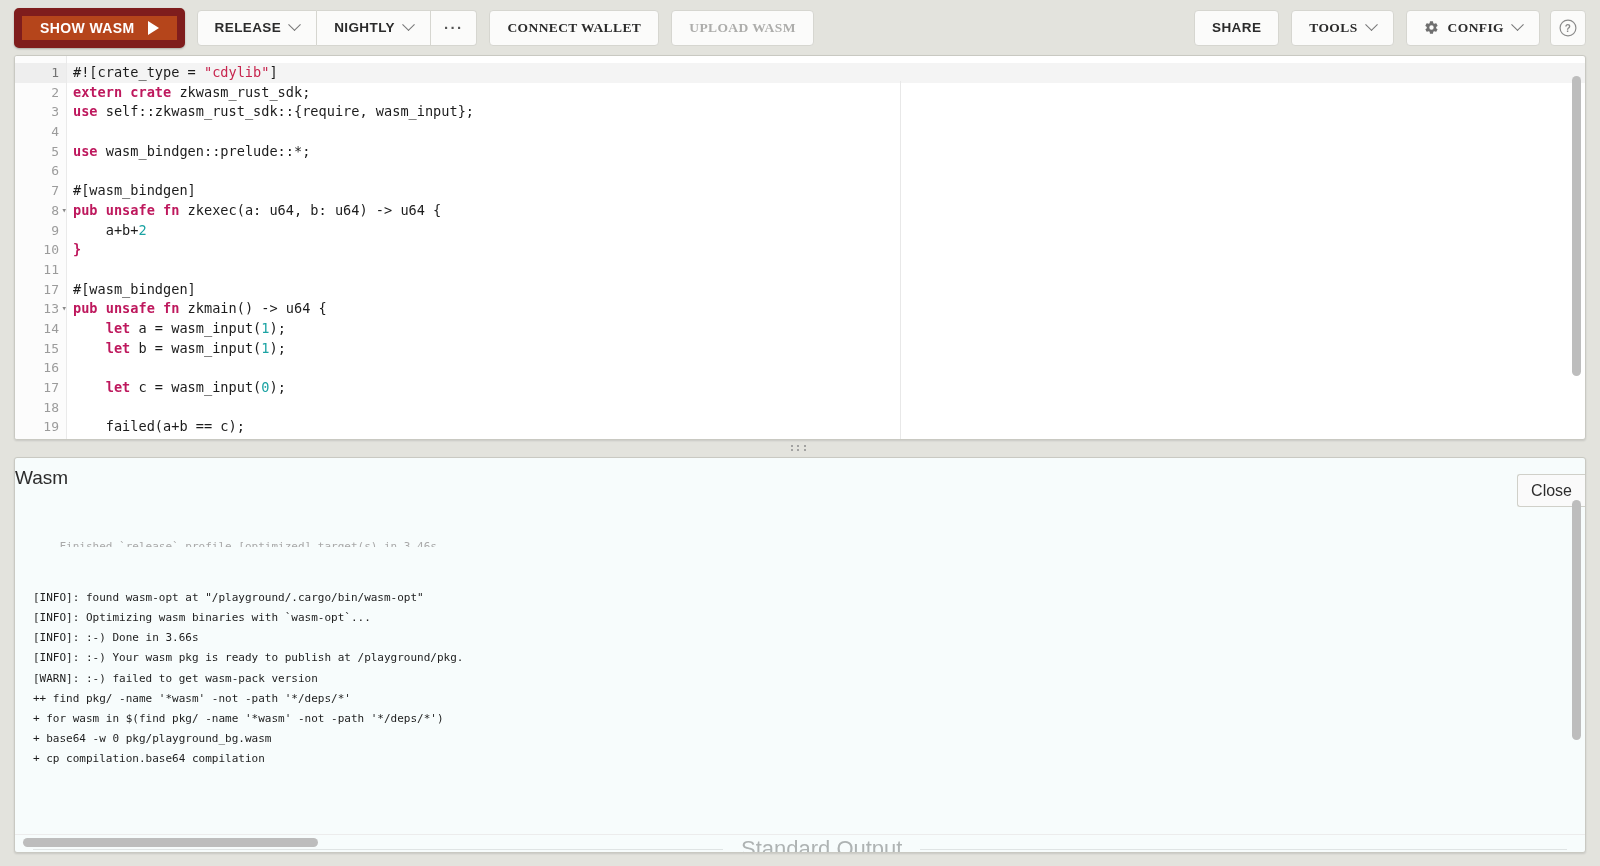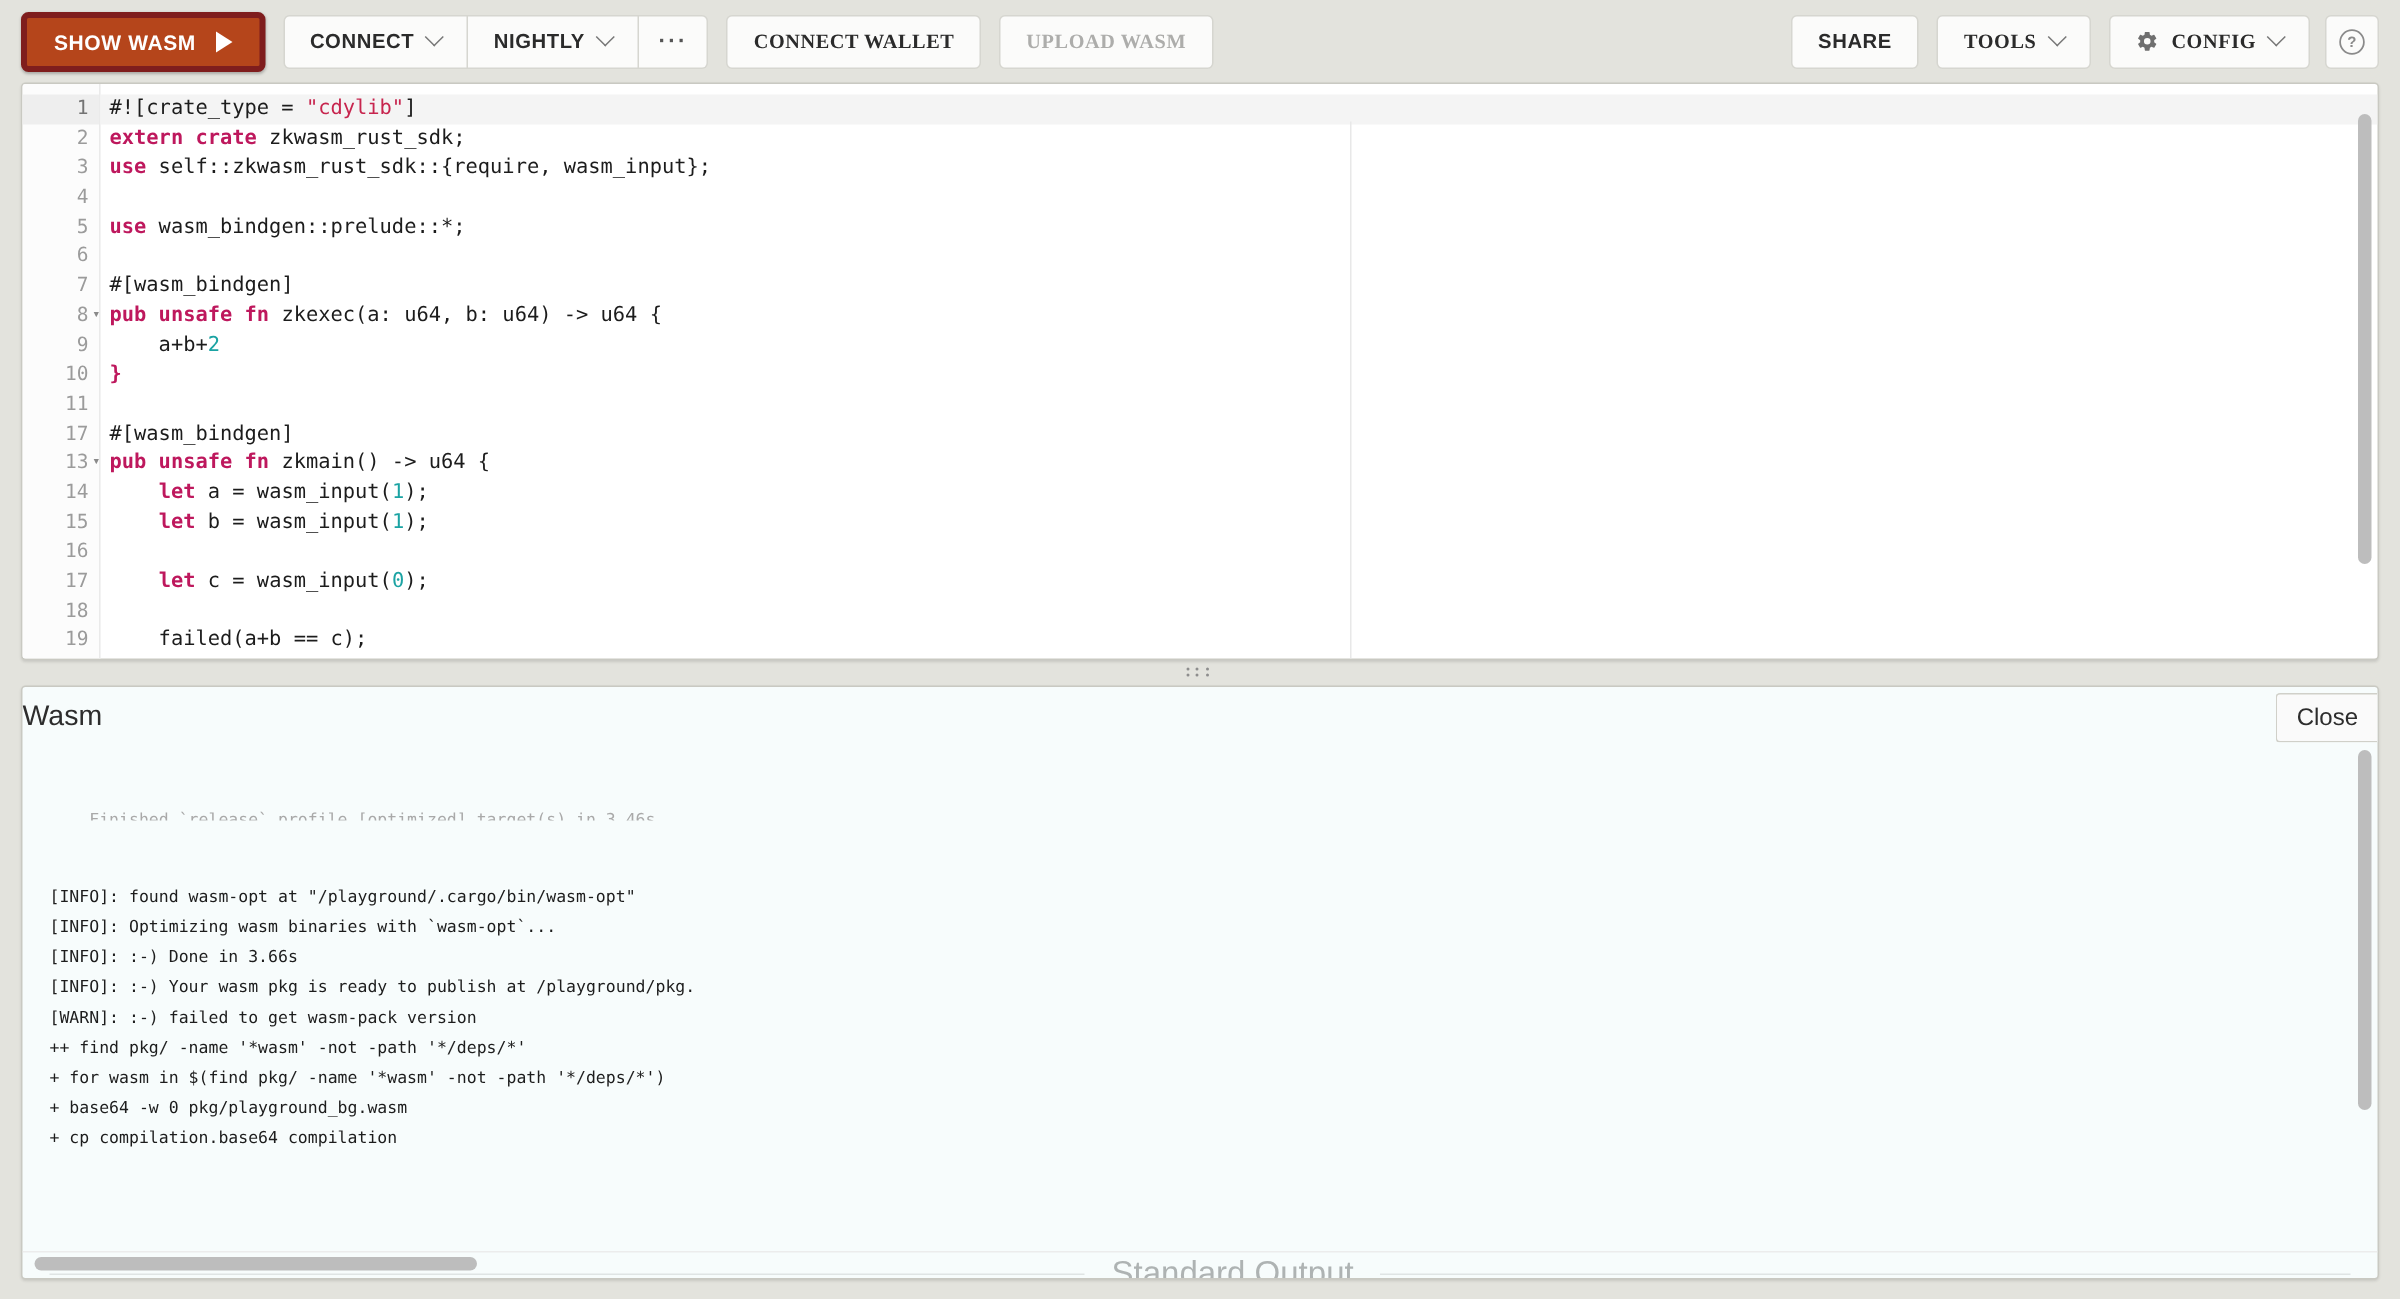--- a/index.html
+++ b/index.html
@@ -35,21 +35,21 @@
     display: inline-flex;
     align-items: center;
     justify-content: center;
     gap: 9px;
     cursor: pointer;
     white-space: nowrap;
   }
 
   .btn-run {
     background: #b5451b;
-    border: 4px solid #7f1d1d;
+    border: 8px solid #7f1d1d;
     color: #fff;
     height: 40px;
     padding: 0 18px;
     border-radius: 5px;
     font-size: 14px;
     box-shadow: 0 1px 2px rgba(0,0,0,.25);
   }
   .btn-run .tri {
     width: 0; height: 0;
     border-left: 11px solid #fff;
@@ -199,21 +199,21 @@
     display: flex;
     align-items: center;
   }
   .out-title {
     font-family: "Liberation Sans", sans-serif;
     font-size: 19px;
     color: #2d2d2d;
   }
   .btn-close {
     position: absolute;
-    right: 0; top: 4px;
+    right: 0; top: 16px;
     height: 33px;
     padding: 0 13px;
     background: #fafafa;
     border: 1px solid #d0d0c9;
     border-right: none;
     border-radius: 3px 0 0 3px;
     font-size: 16px;
     color: #2d2d2d;
     cursor: pointer;
     display: flex; align-items: center;
@@ -274,21 +274,21 @@
 
 <div class="toolbar">
 
   <button class="btn btn-run">
     <span>SHOW WASM</span>
     <span class="tri"></span>
   </button>
 
   <div class="group">
     <button class="btn">
-      <span>CONNECT</span>
+      <span>RELEASE</span>
       <span class="chev"></span>
     </button>
     <button class="btn">
       <span>NIGHTLY</span>
       <span class="chev"></span>
     </button>
     <button class="btn btn-ellipsis">···</button>
   </div>
 
   <button class="btn btn-gap">CONNECT WALLET</button>

